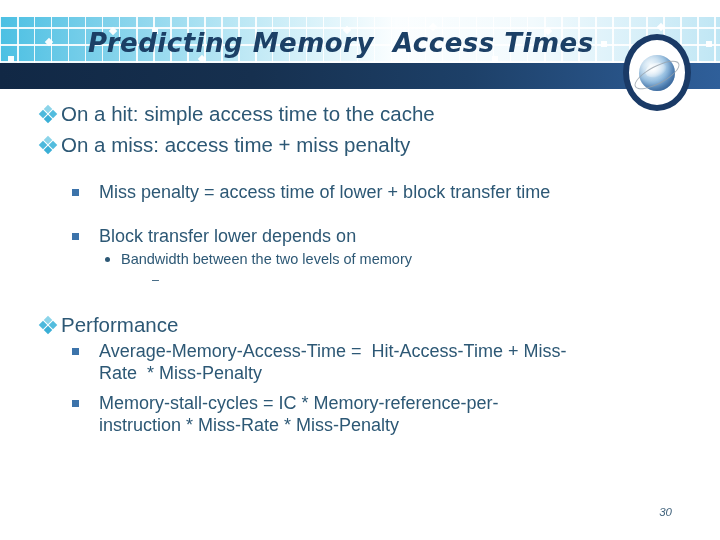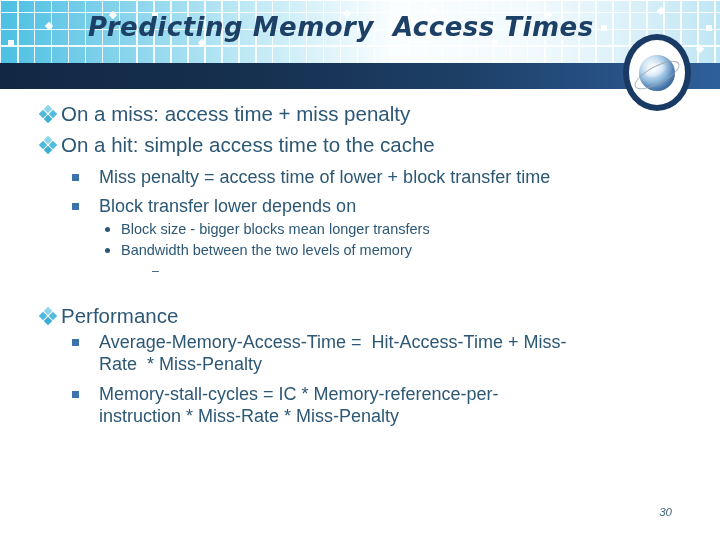--- a/index.html
+++ b/index.html
@@ -2,21 +2,21 @@
 <html><head>
 <meta charset="utf-8">
 <style>
   html,body{margin:0;padding:0;}
   .slide{
     position:relative;width:720px;height:540px;background:#ffffff;overflow:hidden;
     font-family:"Liberation Sans",sans-serif;
   }
   
   .header-band{
-    position:absolute;left:0;top:1px;width:720px;height:63px;
+    position:absolute;left:0;top:17px;width:720px;height:63px;
     background:linear-gradient(90deg,#4cc0e3 0%,#7dd0ea 14%,#b8e6f4 32%,#fbfeff 55%,#f2fafd 74%,#d9f0f9 88%,#bfe6f4 100%);
   }
   .header-grid{
     position:absolute;inset:0;
     background:
       repeating-linear-gradient(90deg,rgba(255,255,255,.9) 0 1.5px,transparent 1.5px 17px),
       repeating-linear-gradient(0deg,rgba(255,255,255,.9) 0 1.5px,transparent 1.5px 17px);
   }
   .grid-dot{position:absolute;background:#ffffff;opacity:.95;}
   .grid-dot.sq{width:6px;height:6px;}
@@ -74,21 +74,21 @@
   
   .l1{font-size:20.5px;line-height:30px;margin-bottom:1px;}
   .l1 .txt{max-width:600px;}
   .bullet-diamonds{position:relative;width:16px;height:16px;flex:0 0 16px;margin:7px 5px 0 0;}
   .dmd{position:absolute;width:6px;height:6px;transform:rotate(45deg);}
   .dmd.n{top:0;left:5px;background:#8bd4e9;}
   .dmd.w{top:5px;left:0;background:#4db9dc;}
   .dmd.e{top:5px;left:10px;background:#52bcde;}
   .dmd.s{top:10px;left:5px;background:#3aafd6;}
   
-  .l2{font-size:18px;line-height:21.5px;padding-left:32px;margin-top:7px;margin-bottom:2px;}
+  .l2{font-size:18px;line-height:21.5px;padding-left:32px;margin-top:22px;margin-bottom:2px;}
   .l2 .txt{max-width:470px;}
   .bullet-square{width:7px;height:7px;flex:0 0 7px;background:#3c73aa;margin:7px 20px 0 0;}
   
   .l3{font-size:14.5px;line-height:21px;padding-left:65px;}
   .l3 .txt{max-width:500px;}
   .bullet-dot{width:5px;height:5px;flex:0 0 5px;border-radius:50%;background:#2d5875;margin:8px 11px 0 0;}
   
   .l4{font-size:12.5px;line-height:14px;padding-left:112px;margin-top:3px;}
   .l4 .txt{max-width:360px;}
   .bullet-dash{flex:0 0 auto;margin-right:8px;}
@@ -127,55 +127,51 @@
   <div class="navy-bar"></div>
 
   <div class="globe-emblem">
     <div class="globe-sphere">
       <div class="globe-swirl"></div>
       <div class="globe-orbit"></div>
     </div>
   </div>
 
   <div class="content">
+
+    <div class="item l1">
+      <span class="bullet-diamonds">
+        <i class="dmd n"></i>
+          <i class="dmd w"></i>
+          <i class="dmd e"></i>
+          <i class="dmd s"></i>
+      </span>
+      <span class="txt">On a hit: simple access time to the cache</span>
+    </div>
 
     <div class="item l1">
       <span class="bullet-diamonds">
         <i class="dmd n"></i>
           <i class="dmd w"></i>
           <i class="dmd e"></i>
           <i class="dmd s"></i>
       </span>
       <span class="txt">On a miss: access time + miss penalty</span>
     </div>
 
-    <div class="item l1">
-      <span class="bullet-diamonds">
-        <i class="dmd n"></i>
-          <i class="dmd w"></i>
-          <i class="dmd e"></i>
-          <i class="dmd s"></i>
-      </span>
-      <span class="txt">On a hit: simple access time to the cache</span>
-    </div>
-
     <div class="item l2">
       <span class="bullet-square"></span>
       <span class="txt">Miss penalty = access time of lower + block transfer time</span>
     </div>
 
     <div class="item l2">
       <span class="bullet-square"></span>
       <span class="txt">Block transfer lower depends on</span>
     </div>
 
-    <div class="item l3">
-      <span class="bullet-dot"></span>
-      <span class="txt">Block size - bigger blocks mean longer transfers</span>
-    </div>
 
     <div class="item l3">
       <span class="bullet-dot"></span>
       <span class="txt">Bandwidth between the two levels of memory</span>
     </div>
 
     <div class="item l4">
       <span class="bullet-dash">–</span>
     </div>
 

